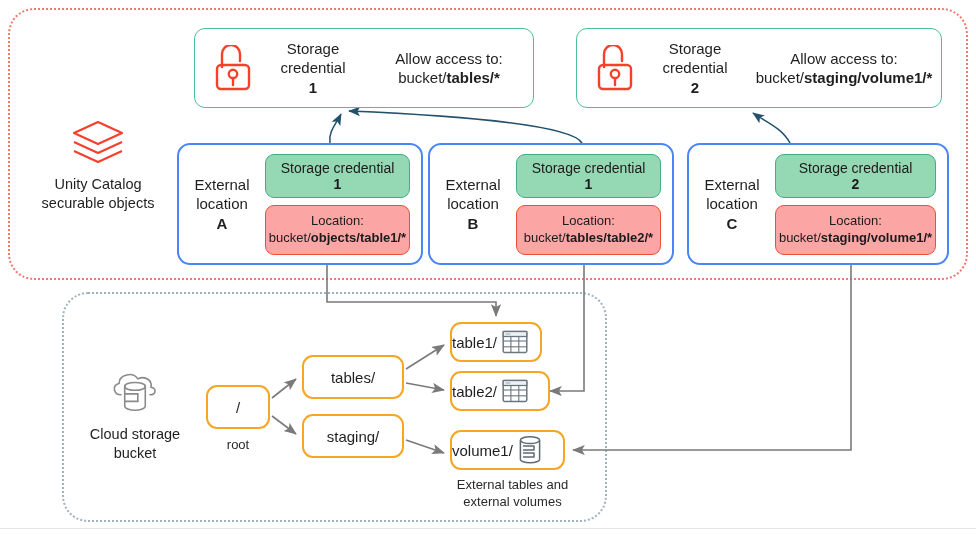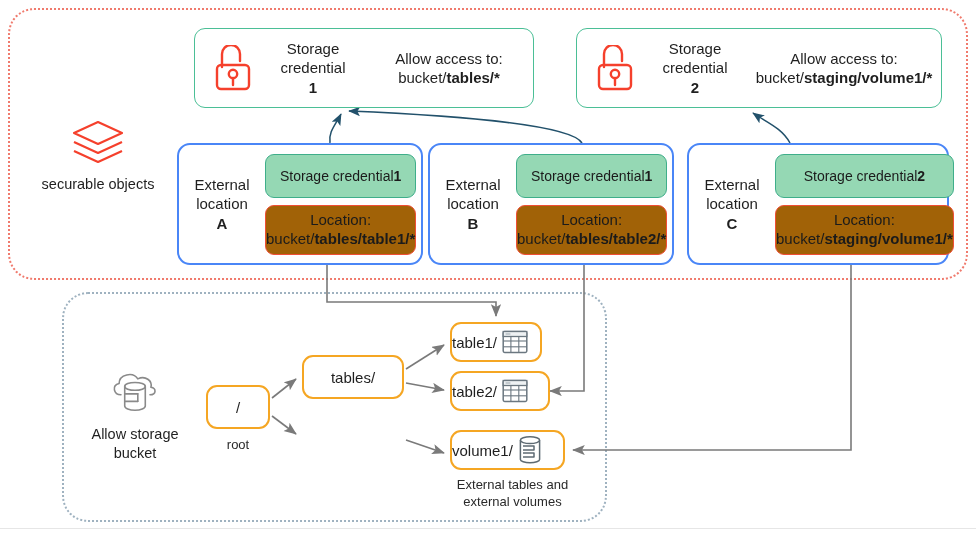--- a/index.html
+++ b/index.html
@@ -126,32 +126,33 @@
     background: #95d8b4;
     border: 1.4px solid #3fae8a;
     border-radius: 9px;
     height: 42px;
     display: flex;
     align-items: center;
     justify-content: center;
     font-size: 14px;
     color: #1b1b1b;
     text-align: center;
+    flex-direction: column;
   }
   .chip-green b { font-weight: bold; }
   .chip-orange {
-    background: #a16207;
+    background: #fca5a5;
     border: 1.6px solid #f04e35;
     border-radius: 9px;
     height: 48px;
     display: flex;
     flex-direction: column;
     align-items: center;
     justify-content: center;
-    font-size: 15px;
+    font-size: 13px;
     line-height: 1.25;
     color: #1b1b1b;
     text-align: center;
   }
   .chip-orange b { font-weight: bold; }
   
   .node {
     position: absolute;
     box-sizing: border-box;
     background: #ffffff;
@@ -232,35 +233,36 @@
   </svg>
 
   <div class="side-label" id="uc-side">
     <svg class="side-icon" viewBox="0 0 58 48">
       <g fill="none" stroke="#f5402c" stroke-width="2.2" stroke-linejoin="round">
         <path d="M29 4 L53 15 L29 26 L5 15 Z"></path>
         <path d="M5 24 L29 35 L53 24"></path>
         <path d="M5 33 L29 44 L53 33"></path>
       </g>
     </svg>
+    <div>Unity Catalog</div>
     <div>securable objects</div>
   </div>
 
   <div class="side-label" id="cloud-side">
     <svg class="side-icon" viewBox="0 0 62 50">
       <g fill="none" stroke="#8a8a8a" stroke-width="1.7" stroke-linejoin="round" stroke-linecap="round">
         <path d="M16 28 C8 28, 6 18, 14 16 C14 6, 29 3, 34 11 C42 7, 50 13, 48 20 C54 21, 54 28, 47 28"></path>
         <ellipse cx="31" cy="19" rx="11" ry="4.2"></ellipse>
         <path d="M20 19 L20 40 C20 42.5, 25 44.5, 31 44.5 C37 44.5, 42 42.5, 42 40 L42 19"></path>
         <path d="M20 27 L34 27"></path>
         <path d="M20 35 L34 35"></path>
         <path d="M34 27 L34 35"></path>
       </g>
     </svg>
-    <div>Allow storage</div>
+    <div>Cloud storage</div>
     <div>bucket</div>
   </div>
 
   <div class="cred-card" id="cred-card-1">
     <svg class="lock-icon" viewBox="0 0 40 46">
       <g fill="none" stroke="#f5402c" stroke-width="2.4" stroke-linecap="round" stroke-linejoin="round">
         <path d="M9 22 L9 9 A9 9 0 0 1 27 9 L27 16"></path>
         <rect x="4" y="20" width="32" height="24" rx="4"></rect>
         <circle cx="20" cy="29" r="4.2"></circle>
         <path d="M20 33 L20 40"></path>
@@ -303,21 +305,21 @@
       <span>location</span>
       <b>A</b>
     </div>
     <div class="extloc-stack">
       <div class="chip-green">
         <span>Storage credential </span>
           <b>1</b>
       </div>
       <div class="chip-orange">
         <span>Location:</span>
-        <span><span>bucket/</span><b>tables/table1/*</b></span>
+        <span><span>bucket/</span><b>objects/table1/*</b></span>
       </div>
     </div>
   </div>
 
   <div class="extloc" id="extloc-b">
     <div class="extloc-name">
       <span>External</span><br>
       <span>location</span>
       <b>B</b>
     </div>
@@ -349,20 +351,23 @@
         <span><span>bucket/</span><b>staging/volume1/*</b></span>
       </div>
     </div>
   </div>
 
   <div class="node" id="node-root">
     <span>/</span>
   </div>
   <div class="node" id="node-tables">
     <span>tables/</span>
+  </div>
+  <div class="node" id="node-staging">
+    <span>staging/</span>
   </div>
 
   <div class="node node-with-icon" id="node-table1">
     <span>table1/</span>
     <svg class="node-icon" viewBox="0 0 28 28">
       <rect x="2.2" y="3.5" width="23.6" height="21" rx="1.4" fill="#ffffff" stroke="#6b7780" stroke-width="1.5"></rect>
       <rect x="2.2" y="3.5" width="23.6" height="5" fill="#eef1f3" stroke="#6b7780" stroke-width="1.3"></rect>
       <g stroke="#6b7780" stroke-width="1.1">
         <path d="M2.2 13 H25.8"></path>
         <path d="M2.2 18.8 H25.8"></path>

